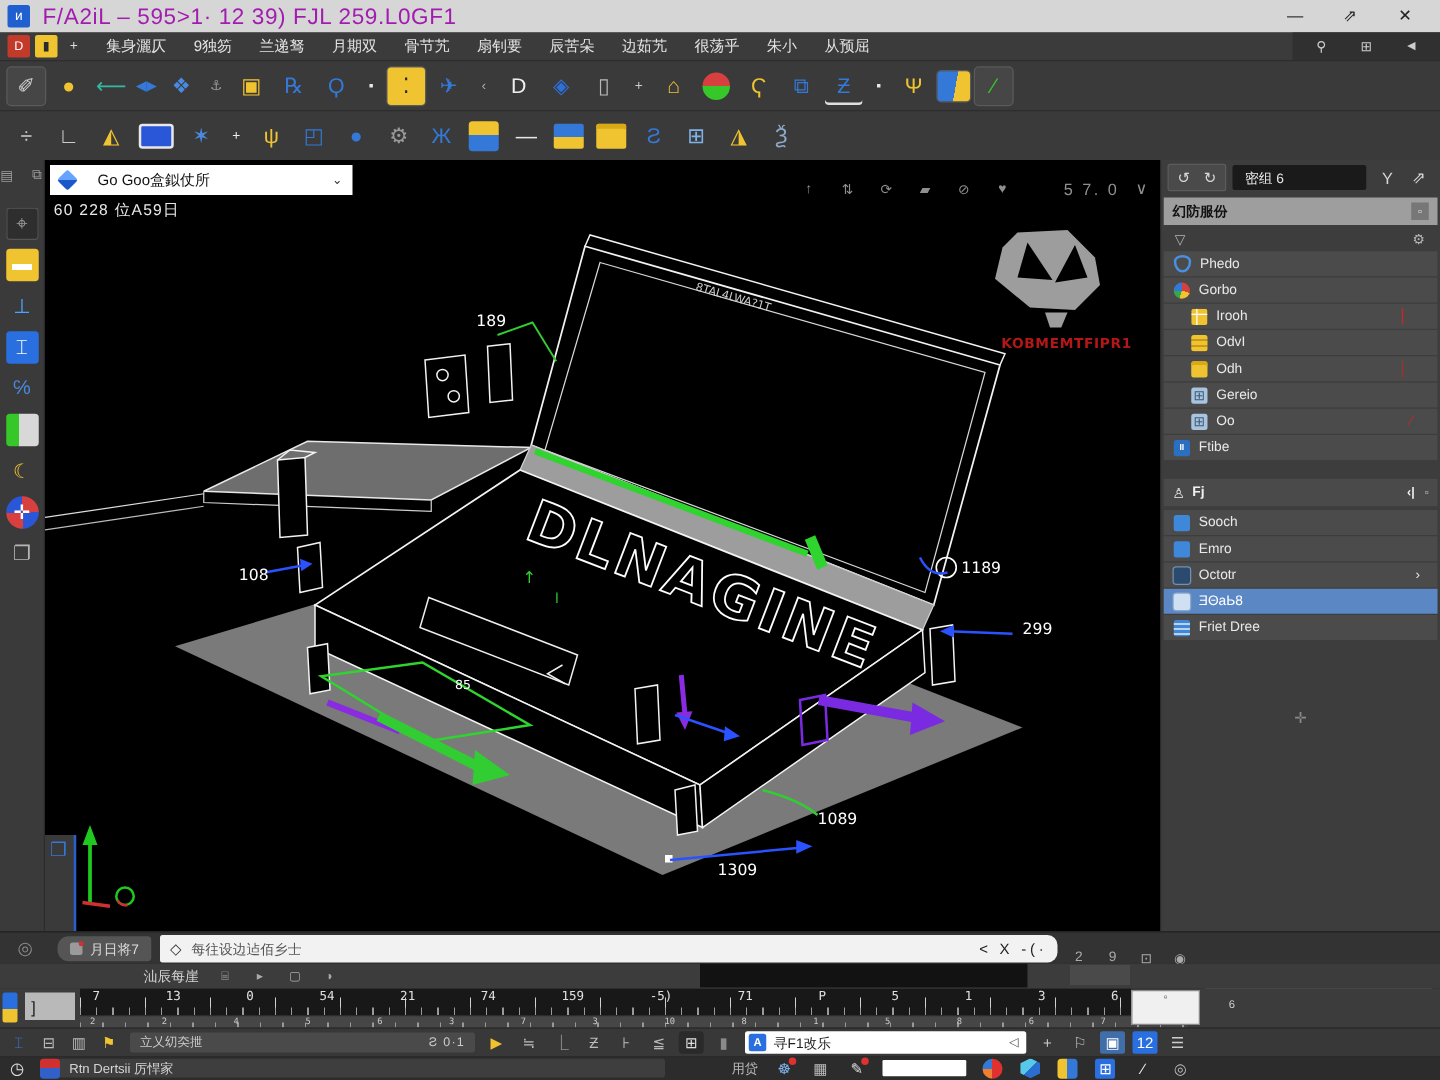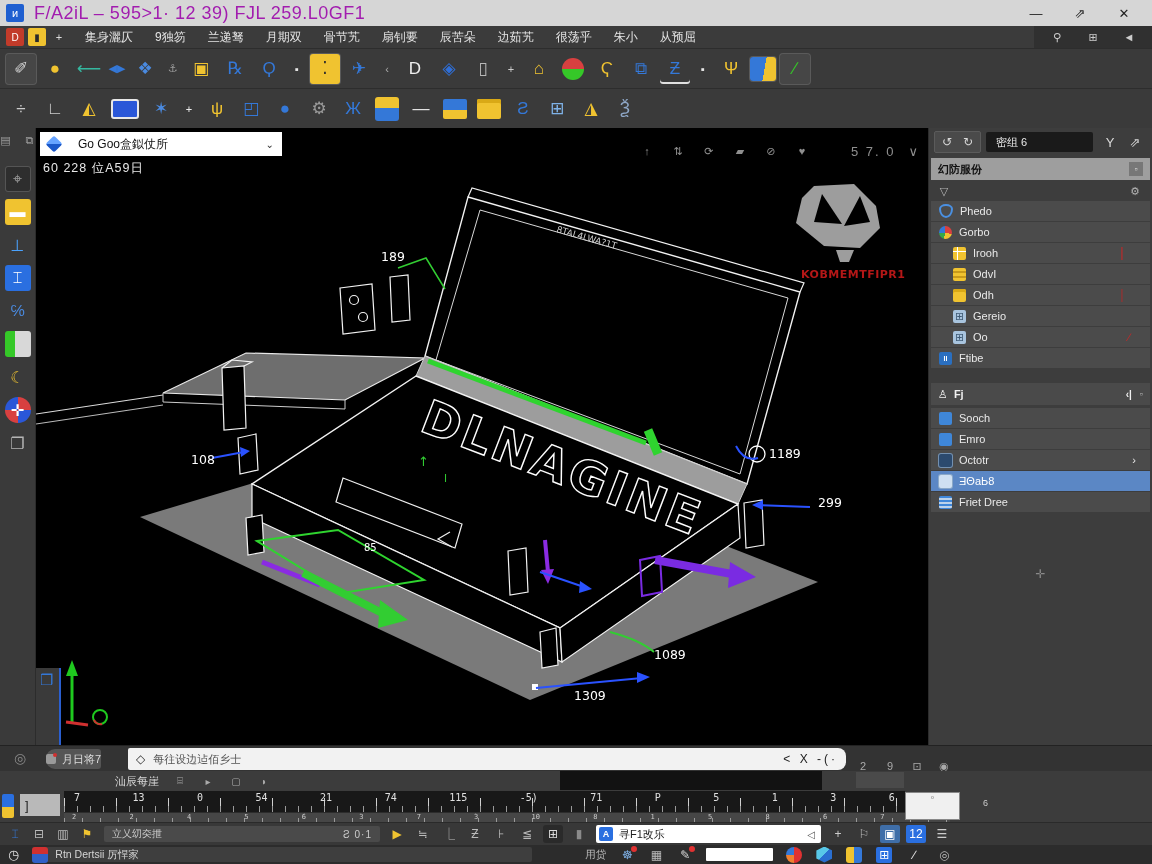--- a/index.html
+++ b/index.html
@@ -90,21 +90,21 @@
   .licon.hh{background:#2a6fc0;font-size:7px;font-weight:bold;}
   .licon.bsq{background:#3f87d9;}
   .licon.nsq{background:#2c4a6e;box-shadow:0 0 0 1px #7390b0;}
   .licon.lsq{background:#cfe0f2;box-shadow:0 0 0 1px #8aa8c8;}
   .licon.lines{background:repeating-linear-gradient(180deg,#3f87d9 0 2.5px,#bcd2ea 2.5px 4px);}
   #rb-rest{flex:1;display:flex;justify-content:center;}
   #rb-cross{margin-top:54px;color:#8a8a8a;font-size:12px;height:14px;}
   
   #cmdbar{left:0;top:745px;width:1152px;height:26px;background:#333;border-top:1px solid #222;box-sizing:border-box;}
   #cmd-circle{left:14px;top:4px;color:#888;font-size:14px;}
-  #cmd-btn{left:46px;top:3px;height:20px;background:#555;border-radius:9px 3px 3px 9px;display:flex;align-items:center;gap:6px;padding:0 0;color:#ddd;font-size:11px;}
+  #cmd-btn{left:46px;top:3px;height:20px;background:#555;border-radius:9px 3px 3px 9px;display:flex;align-items:center;gap:6px;padding:0 10px;color:#ddd;font-size:11px;}
   #cmd-btn .dot{width:10px;height:10px;background:#9a9a9a;border-radius:2px;position:relative;}
   #cmd-btn .dot::after{content:"";position:absolute;right:-1px;top:-1px;width:4px;height:4px;background:#d03030;border-radius:50%;}
   #cmd-input{left:128px;top:2px;width:718px;height:22px;background:#f2f2f2;border-radius:2px 8px 8px 2px;display:flex;align-items:center;gap:8px;padding:0 8px;box-sizing:border-box;}
   #cmd-shield{color:#333;font-size:12px;}
   #cmd-text{color:#555;font-size:11px;}
   #cmd-mini{margin-left:auto;color:#222;font-size:12px;letter-spacing:3px;}
   #cmd-counters{left:854px;top:5px;display:flex;gap:9px;color:#aaa;font-size:11px;}
   #cmd-dd{left:964px;top:3px;width:182px;height:20px;background:#737373;border-radius:2px;display:flex;align-items:center;color:#111;font-size:11px;margin-top:38px;}
   #cmd-dd .ddl{flex:1;text-align:center;}
   #cmd-dd .dda{padding-right:8px;color:#333;font-size:9px;}
@@ -507,21 +507,21 @@
     <div id="tl-ruler" class="abs">
       <div class="t1"></div>
         <div class="t2"></div>
       <div id="tl-labels">
           <span class="rlabel">7</span>
           <span class="rlabel">13</span>
           <span class="rlabel">0</span>
           <span class="rlabel">54</span>
           <span class="rlabel">21</span>
           <span class="rlabel">74</span>
-          <span class="rlabel">115</span>
+          <span class="rlabel">159</span>
           <span class="rlabel">-5)</span>
           <span class="rlabel">71</span>
           <span class="rlabel">P</span>
           <span class="rlabel">5</span>
           <span class="rlabel">1</span>
           <span class="rlabel">3</span>
           <span class="rlabel">6</span>
         </div>
     </div>
     <div id="tl-mini" class="abs">

